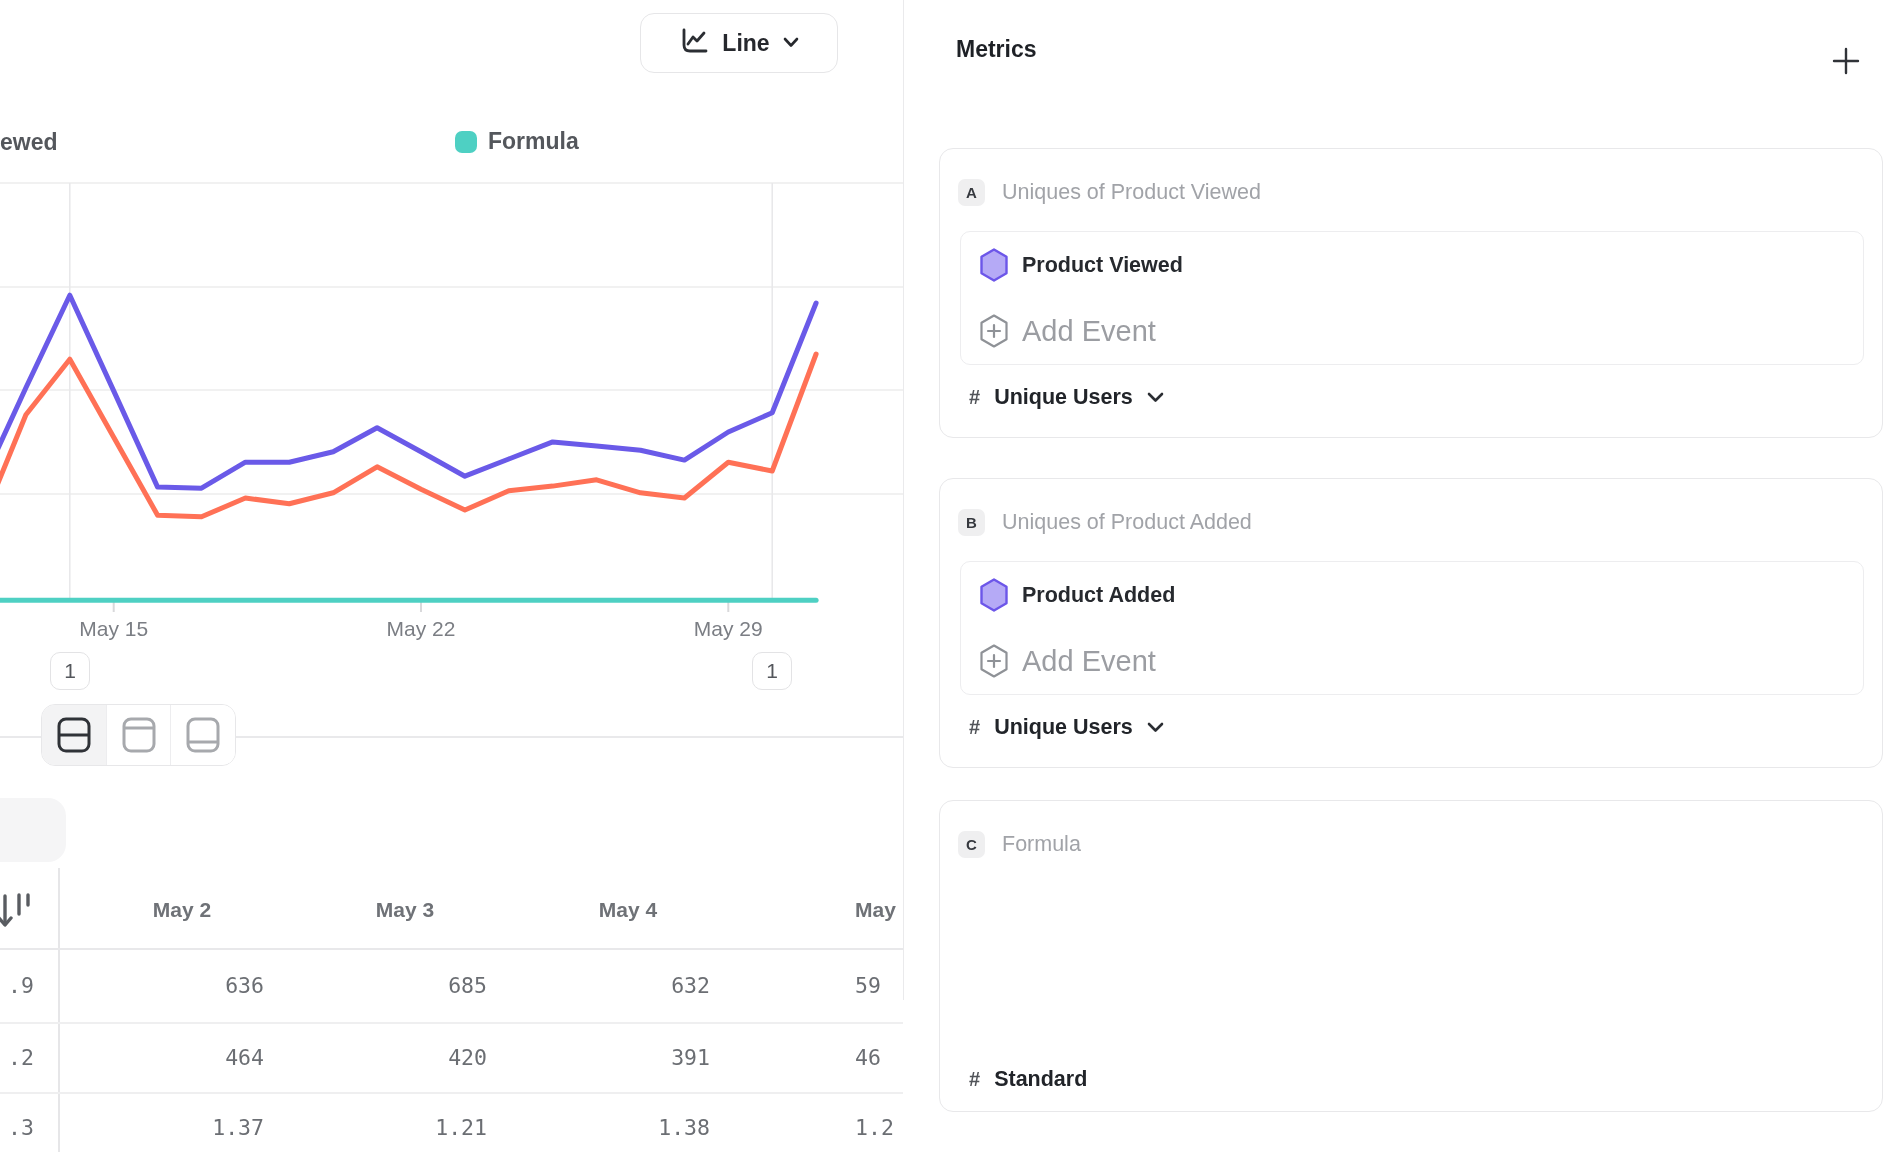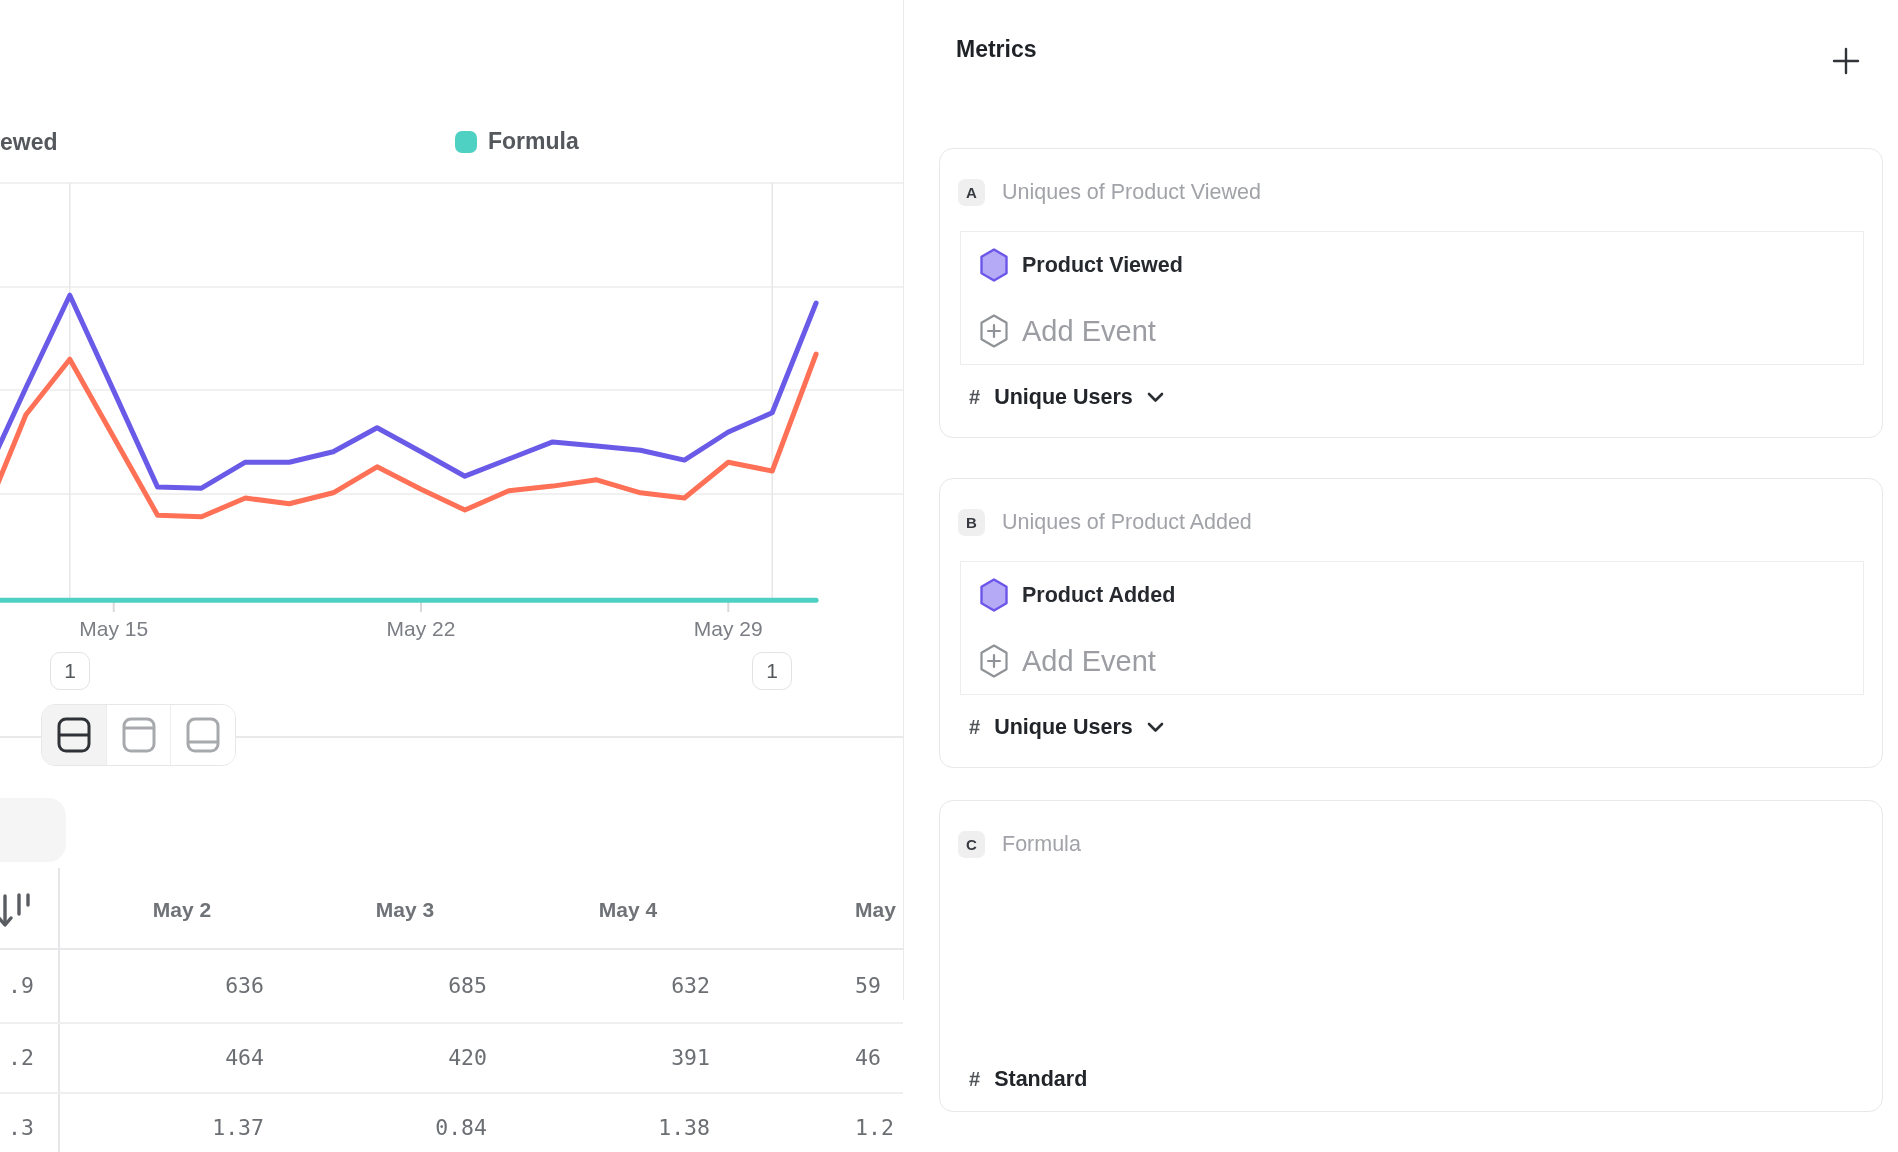--- a/index.html
+++ b/index.html
@@ -65,41 +65,55 @@
 
   .card { position:absolute; left:35px; width:944px; background:#fff; border:1.5px solid #e8e8ea; border-radius:14px; }
   .card-a { top:148px; height:290px; }
   .card-b { top:478px; height:290px; }
   .card-c { top:800px; height:312px; }
 
   .badge { position:absolute; left:18px; top:30px; width:27px; height:27px; background:#efeff0; border-radius:7px;
     display:flex; align-items:center; justify-content:center; font-size:15px; font-weight:700; color:#36393f; }
   .card-title { position:absolute; left:62px; top:31px; font-size:21.5px; font-weight:500; color:#a1a3a8; }
 
-  .inner-box { position:absolute; left:20px; width:904px; border:1.5px solid #ededef; border-radius:0; }
+  .inner-box { position:absolute; left:20px; width:904px; border:1.5px solid #ededef; border-radius:10px; }
   .ib-ab { top:82px; height:134px; }
   .ib-c  { top:74px; height:157px; }
   .ev-row { height:66px; display:flex; align-items:center; padding-left:18px; gap:13px; cursor:pointer; }
   .ev-name { font-size:21.5px; font-weight:600; color:#26292e; }
   .add-label { font-size:29px; font-weight:500; color:#9b9da2; }
 
   .formula-field { position:absolute; left:14px; top:16px; width:876px; height:70px; background:#f4f4f5; border-radius:8px;
     display:flex; align-items:center; padding-left:20px; font-size:22.5px; color:#26292e; cursor:text; }
   .add-metric-row { position:absolute; left:18px; top:92px; height:60px; display:flex; align-items:center; gap:13px; cursor:pointer; }
 
   .card-footer { position:absolute; left:29px; display:flex; align-items:center; gap:14px; cursor:pointer; }
   .cf-ab { top:236px; } .cf-c { top:266px; }
   .hash { font-size:20px; font-weight:700; color:#515459; }
   .cf-label { font-size:21.5px; font-weight:700; color:#212429; }
 </style>
 </head>
 <body>
 
 <div id="left">
 
+  <div class="chart-type-btn">
+    <span>
+      <svg width="30" height="30" viewBox="0 0 30 30" fill="none" stroke="#2b2e33" stroke-width="2.8" stroke-linecap="round" stroke-linejoin="round">
+        <path d="M5,4 V19 Q5,25 11,25 H27"></path>
+        <polyline points="9,18 14,11 18,15 25,7"></polyline>
+      </svg>
+    </span>
+    <span class="label">Line</span>
+    <span>
+      <svg width="16" height="11" viewBox="0 0 16 11" fill="none" stroke="#26282d" stroke-width="2.6" stroke-linecap="round" stroke-linejoin="round">
+        <polyline points="2,2 8,8.5 14,2"></polyline>
+      </svg>
+    </span>
+  </div>
 
   <div class="legend">
     <span class="frag">ewed</span>
     <span class="item f">
       <span class="sw" id="sw-f" style="background: rgb(78, 208, 195);"></span>
       <span class="lt">Formula</span>
     </span>
   </div>
 
   <svg id="chart-svg" viewBox="0 0 903 660">
@@ -183,21 +197,21 @@
   <div class="cell num r1 c4">59</div>
 
   <div class="cell num r2 c0">.2</div>
   <div class="cell num r2 c1">464</div>
   <div class="cell num r2 c2">420</div>
   <div class="cell num r2 c3">391</div>
   <div class="cell num r2 c4">46</div>
 
   <div class="cell num r3 c0">.3</div>
   <div class="cell num r3 c1">1.37</div>
-  <div class="cell num r3 c2">0.84</div>
+  <div class="cell num r3 c2">1.21</div>
   <div class="cell num r3 c3">1.38</div>
   <div class="cell num r3 c4">1.2</div>
 </div>
 
 <div id="panel">
   <div class="panel-title">Metrics</div>
   <div class="panel-add">
     <svg width="30" height="30" viewBox="0 0 30 30" stroke="#303338" stroke-width="2.4" stroke-linecap="round">
       <line x1="15" y1="3" x2="15" y2="27"></line>
         <line x1="3" y1="15" x2="27" y2="15"></line>

